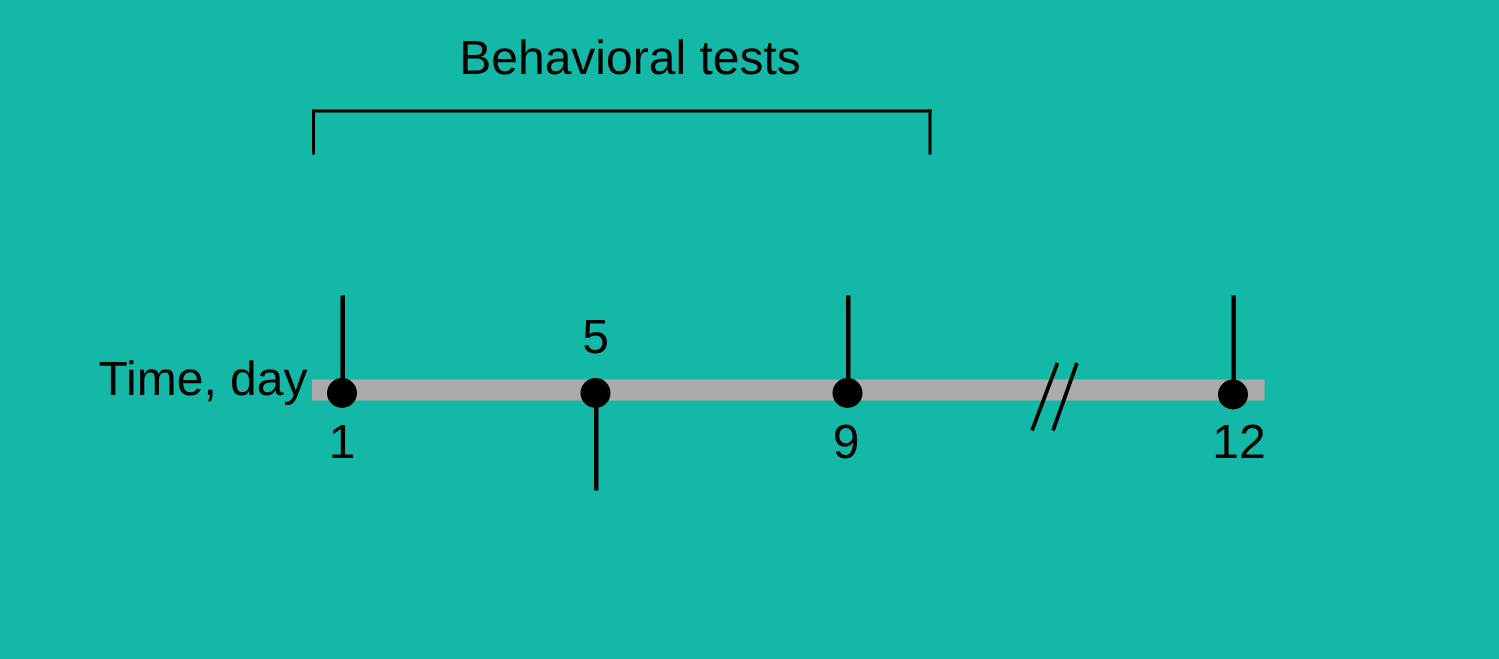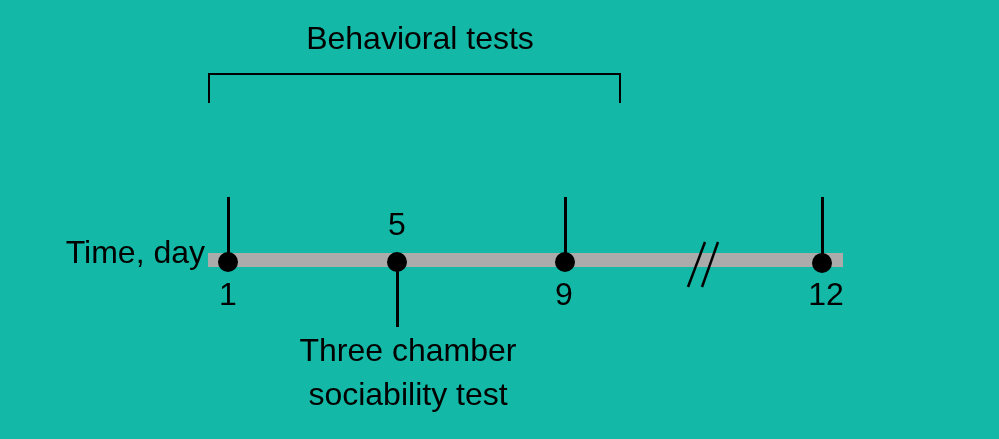--- a/index.html
+++ b/index.html
@@ -109,22 +109,20 @@
 </style>
 </head>
 <body>
 
 <div class="canvas">
 
   <div class="title">Behavioral tests</div>
 
   <div class="bracket"></div>
 
-  <div class="txt lbl-three">Three chamber
-sociability test</div>
 
   <div class="axis-label">Time, day</div>
 
   <div class="bar"></div>
 
   <div class="connector conn-d1"></div>
   <div class="connector conn-d9"></div>
   <div class="connector conn-d16"></div>
   <div class="connector conn-d5"></div>
 

